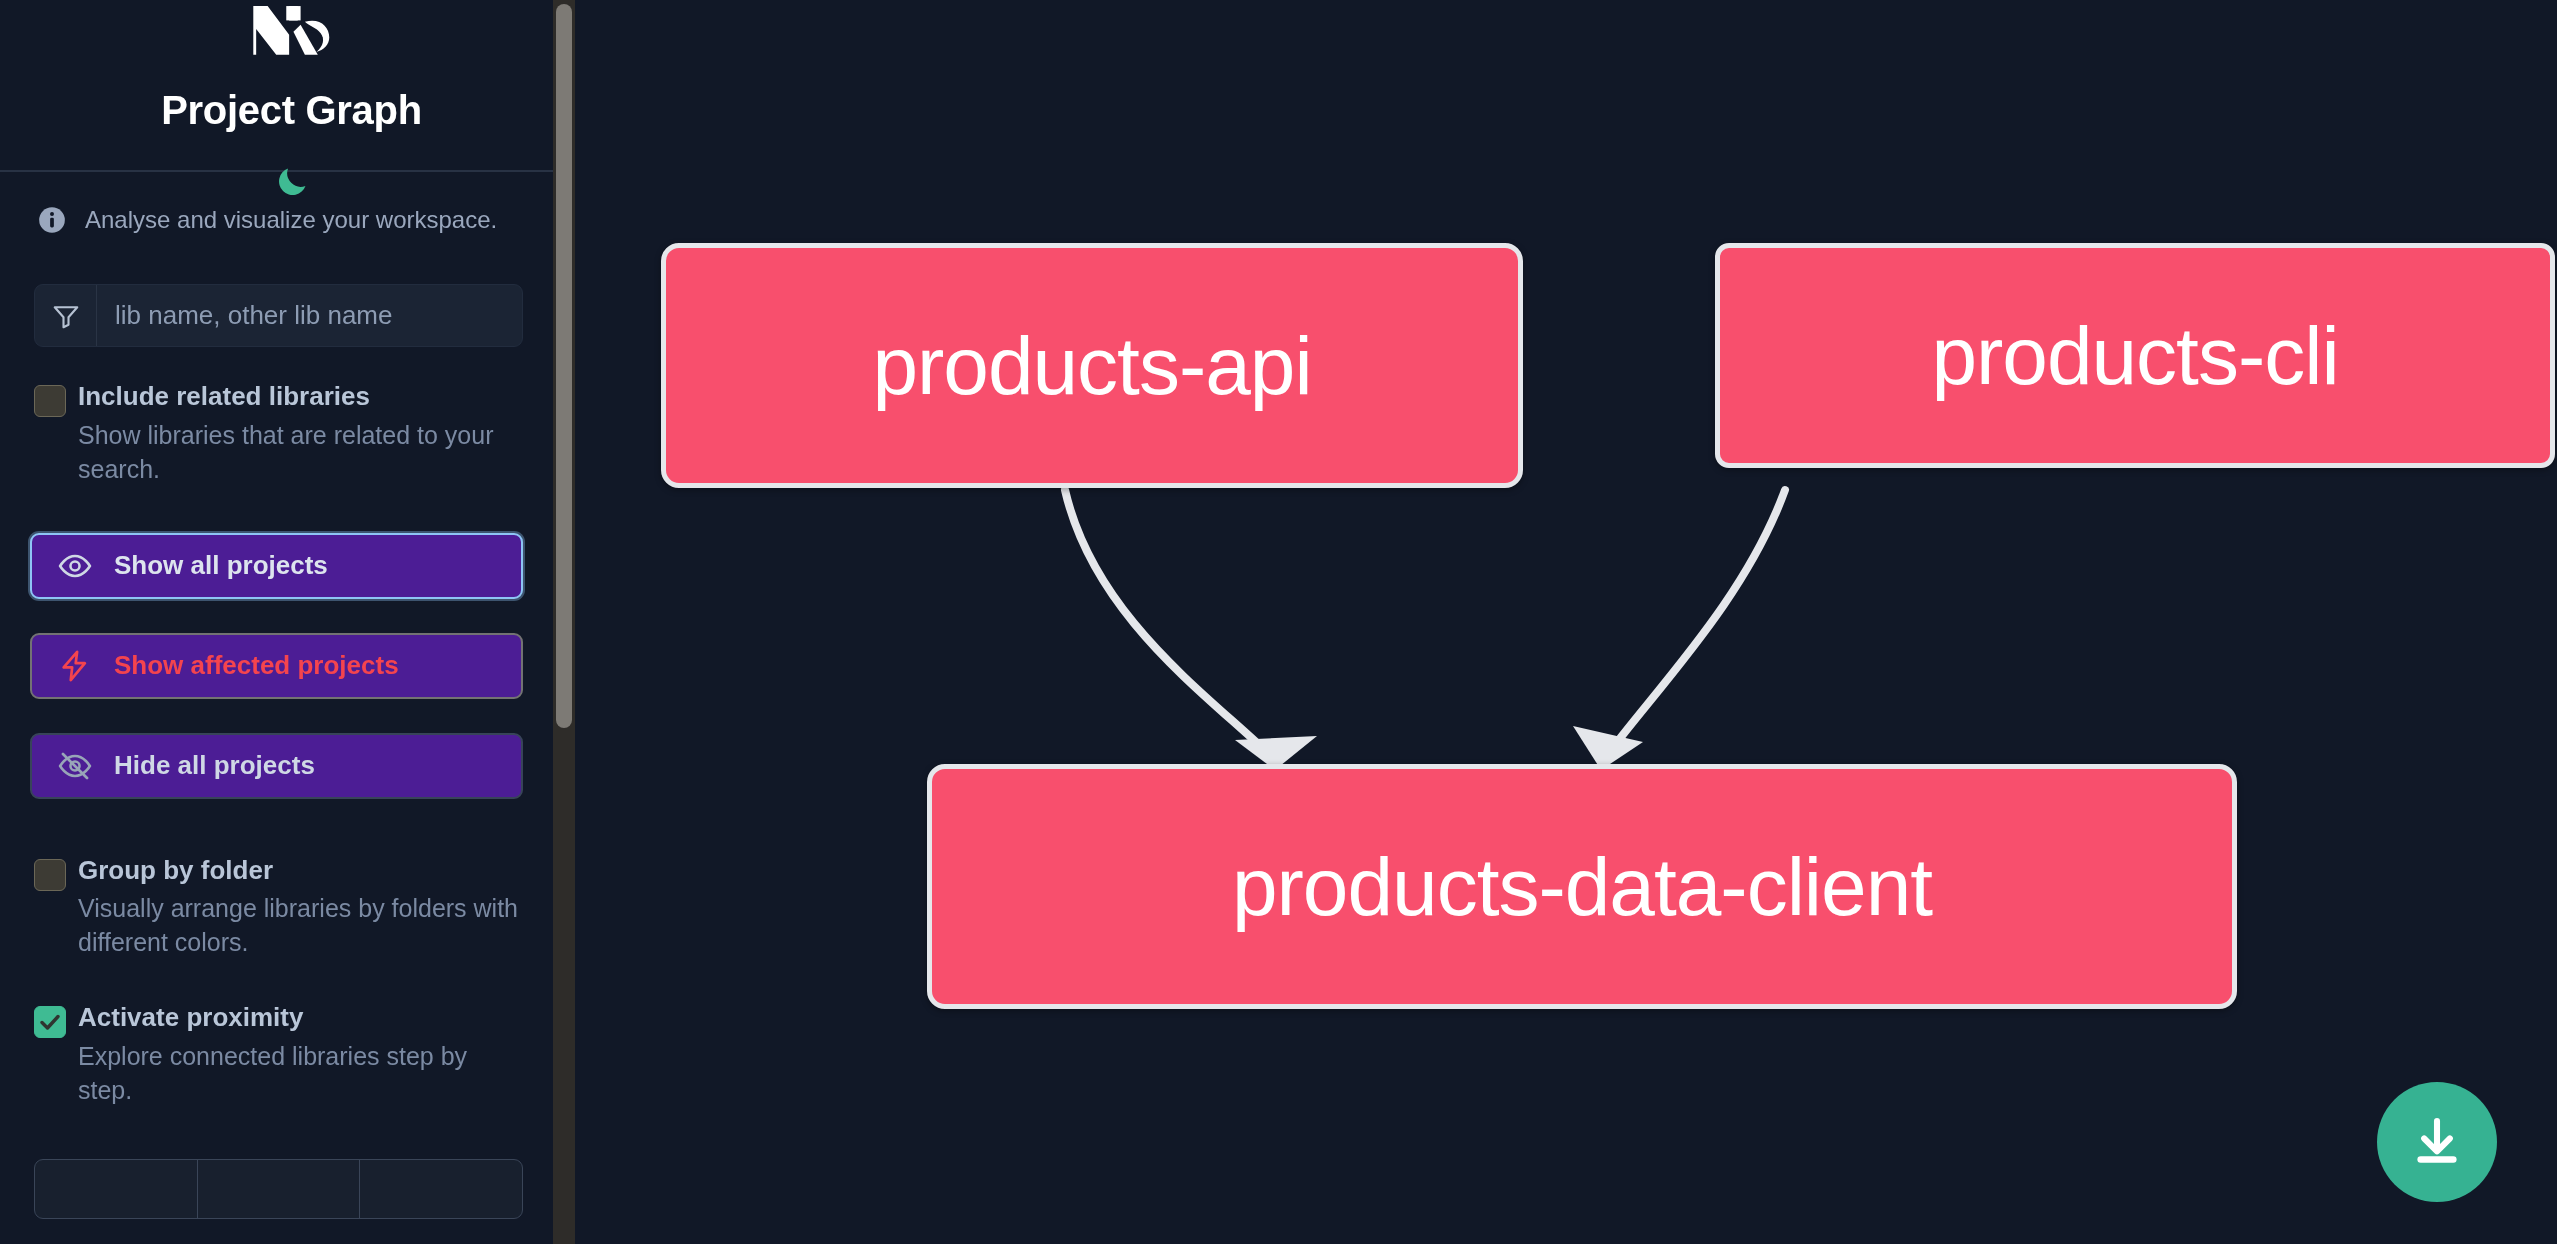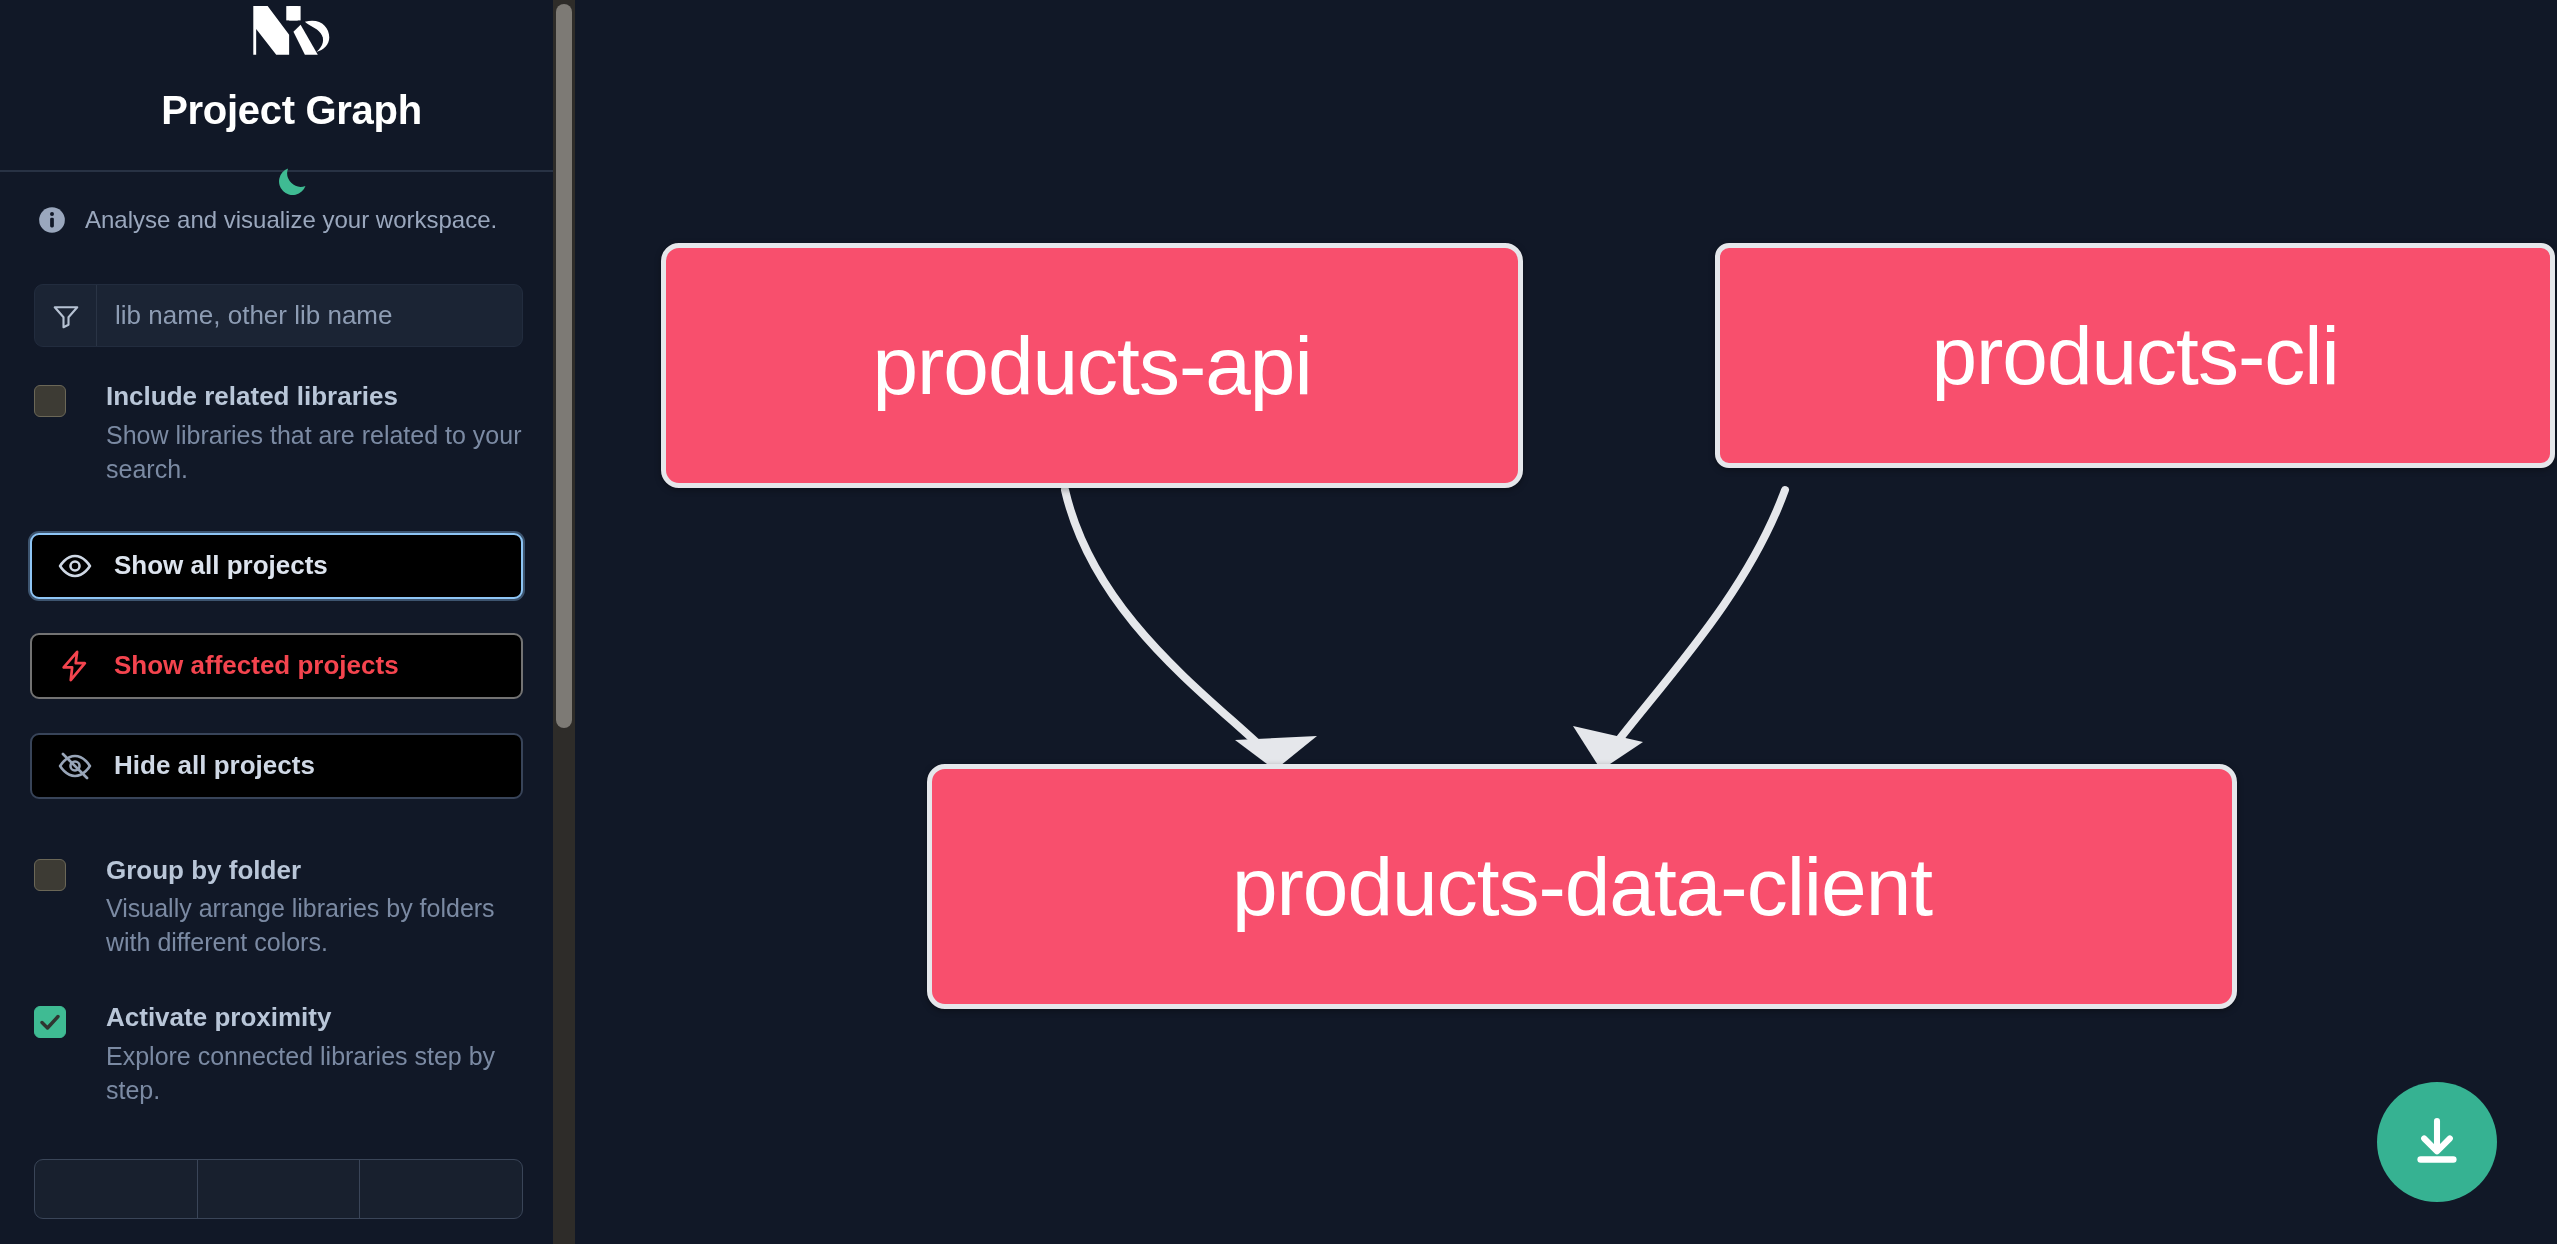--- a/index.html
+++ b/index.html
@@ -58,21 +58,21 @@
   }
   .funnel { width: 30px; height: 30px; }
   .search-input {
     flex: 1; border: 0; outline: none; background: transparent;
     color: #c6d0de; font-size: 26px;
     font-family: "Liberation Sans", sans-serif;
     padding: 0 18px;
   }
   .search-input::placeholder { color: #8d9cb3; }
 
-  .checkrow { display: flex; gap: 40px; padding: 0 30px 0 34px; }
+  .checkrow { display: flex; gap: 12px; padding: 0 30px 0 34px; }
   .checkrow.first { margin-top: 33px; }
   .checkrow.gbf { margin-top: 55px; }
   .checkrow.ap { margin-top: 42px; }
   .cbox {
     width: 32px; height: 32px; border-radius: 6px; flex: 0 0 auto;
     margin-top: 5px;
   }
   .cbox.off { background: #3d3b34; border: 1px solid #6b6757; }
   .cbox.on {
     background: #3fbb93; border: 1px solid #3fbb93;
@@ -82,21 +82,21 @@
   .ctext { flex: 1; }
   .clabel { font-size: 26px; font-weight: 700; color: #b9c6d8; line-height: 1.25; }
   .cdesc { font-size: 25px; color: #7b8aa3; line-height: 1.36; margin-top: 5px; max-width: 445px; }
 
   .btn {
     margin: 0 30px 0 30px;
     height: 66px;
     display: flex; align-items: center; gap: 22px;
     padding-left: 26px;
     border-radius: 9px;
-    background: #000000;
+    background: #4c1d95;
     font-size: 26px; font-weight: 700;
     cursor: pointer;
   }
   .btn svg { width: 34px; height: 34px; flex: 0 0 auto; }
   .btn-showall {
     margin-top: 47px;
     color: #dde4ee;
     border: 2px solid #8ec5f5;
     box-shadow: 0 0 0 2px rgba(142,197,245,.35);
   }

